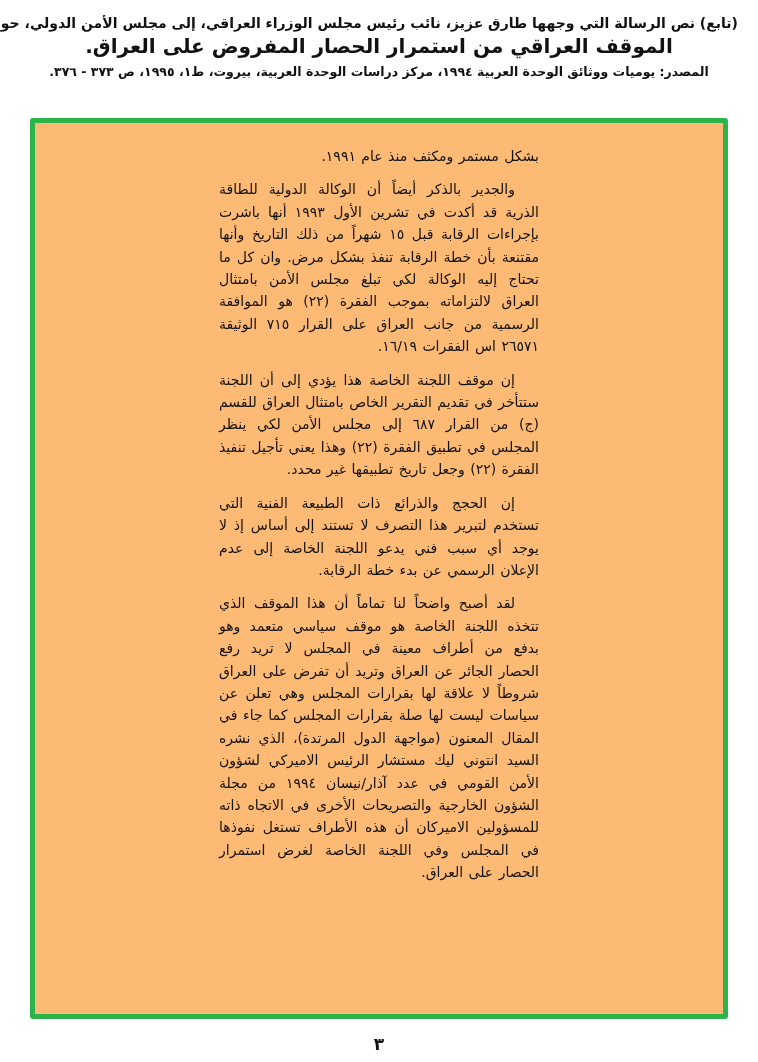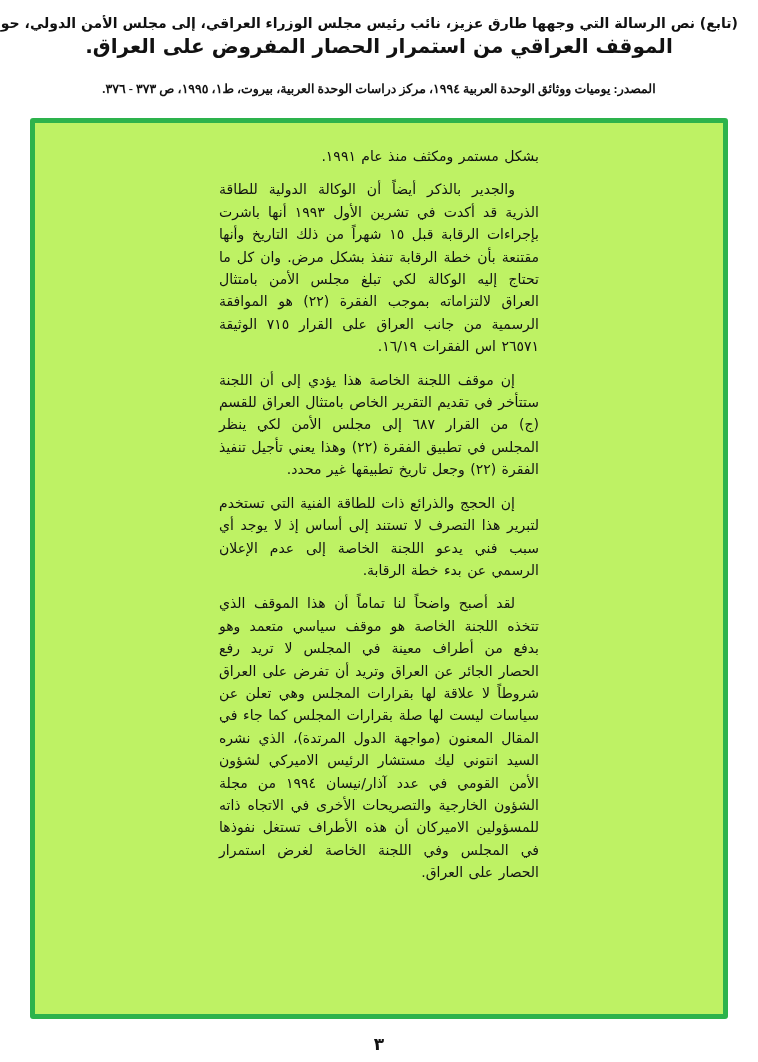--- a/index.html
+++ b/index.html
@@ -23,29 +23,29 @@
   .doc-header{
     position:absolute;
     top:12px;left:20px;right:20px;
     direction:rtl;
     text-align:center;
     font-weight:bold;
   }
   .h-line{white-space:nowrap;}
   .h1{font-size:14px;line-height:23px;}
   .h2{font-size:20px;line-height:23px;}
-  .h-source{font-size:12.5px;line-height:22px;margin-top:20px;font-family:Liberation Serif, serif;}
+  .h-source{font-size:12.5px;line-height:22px;margin-top:3px;}
   
   .green-box{
     position:absolute;
     top:118px;left:30px;
     width:698px;height:901px;
     border:5px solid var(--box-border);
     border-radius:3px;
-    background:#bef264;
+    background:#fdba74;
     overflow:hidden;
   }
   .text-column{
     width:320px;
     margin:22px auto 0 auto;
     direction:rtl;
     text-align:justify;
     text-align-last:auto;
     font-size:14px;
     line-height:22.4px;
@@ -78,21 +78,21 @@
     <div class="h-line h1">(تابع) نص الرسالة التي وجهها طارق عزيز، نائب رئيس مجلس الوزراء العراقي، إلى مجلس الأمن الدولي، حول</div>
     <div class="h-line h2">الموقف العراقي من استمرار الحصار المفروض على العراق.</div>
     <div class="h-line h-source">المصدر: يوميات ووثائق الوحدة العربية ١٩٩٤، مركز دراسات الوحدة العربية، بيروت، ط١، ١٩٩٥، ص ٣٧٣ - ٣٧٦.</div>
   </header>
 
   <section class="green-box">
     <div class="text-column">
       <p class="para no-indent">بشكل مستمر ومكثف منذ عام ١٩٩١.</p>
       <p class="para">والجدير بالذكر أيضاً أن الوكالة الدولية للطاقة الذرية قد أكدت في تشرين الأول ١٩٩٣ أنها باشرت بإجراءات الرقابة قبل ١٥ شهراً من ذلك التاريخ وأنها مقتنعة بأن خطة الرقابة تنفذ بشكل مرض. وان كل ما تحتاج إليه الوكالة لكي تبلغ مجلس الأمن بامتثال العراق لالتزاماته بموجب الفقرة (٢٢) هو الموافقة الرسمية من جانب العراق على القرار ٧١٥ الوثيقة ٢٦٥٧١ اس الفقرات ١٦/١٩.</p>
       <p class="para">إن موقف اللجنة الخاصة هذا يؤدي إلى أن اللجنة ستتأخر في تقديم التقرير الخاص بامتثال العراق للقسم (ج) من القرار ٦٨٧ إلى مجلس الأمن لكي ينظر المجلس في تطبيق الفقرة (٢٢) وهذا يعني تأجيل تنفيذ الفقرة (٢٢) وجعل تاريخ تطبيقها غير محدد.</p>
-      <p class="para">إن الحجج والذرائع ذات للطاقة الفنية التي تستخدم لتبرير هذا التصرف لا تستند إلى أساس إذ لا يوجد أي سبب فني يدعو اللجنة الخاصة إلى عدم الإعلان الرسمي عن بدء خطة الرقابة.</p>
+      <p class="para">إن الحجج والذرائع ذات الطبيعة الفنية التي تستخدم لتبرير هذا التصرف لا تستند إلى أساس إذ لا يوجد أي سبب فني يدعو اللجنة الخاصة إلى عدم الإعلان الرسمي عن بدء خطة الرقابة.</p>
       <p class="para">لقد أصبح واضحاً لنا تماماً أن هذا الموقف الذي تتخذه اللجنة الخاصة هو موقف سياسي متعمد وهو بدفع من أطراف معينة في المجلس لا تريد رفع الحصار الجائر عن العراق وتريد أن تفرض على العراق شروطاً لا علاقة لها بقرارات المجلس وهي تعلن عن سياسات ليست لها صلة بقرارات المجلس كما جاء في المقال المعنون (مواجهة الدول المرتدة)، الذي نشره السيد انتوني ليك مستشار الرئيس الاميركي لشؤون الأمن القومي في عدد آذار/نيسان ١٩٩٤ من مجلة الشؤون الخارجية والتصريحات الأخرى في الاتجاه ذاته للمسؤولين الاميركان أن هذه الأطراف تستغل نفوذها في المجلس وفي اللجنة الخاصة لغرض استمرار الحصار على العراق.</p>
     </div>
   </section>
 
   <footer class="page-footer">
     <span class="page-number">٣</span>
   </footer>
 
 </div>
 

